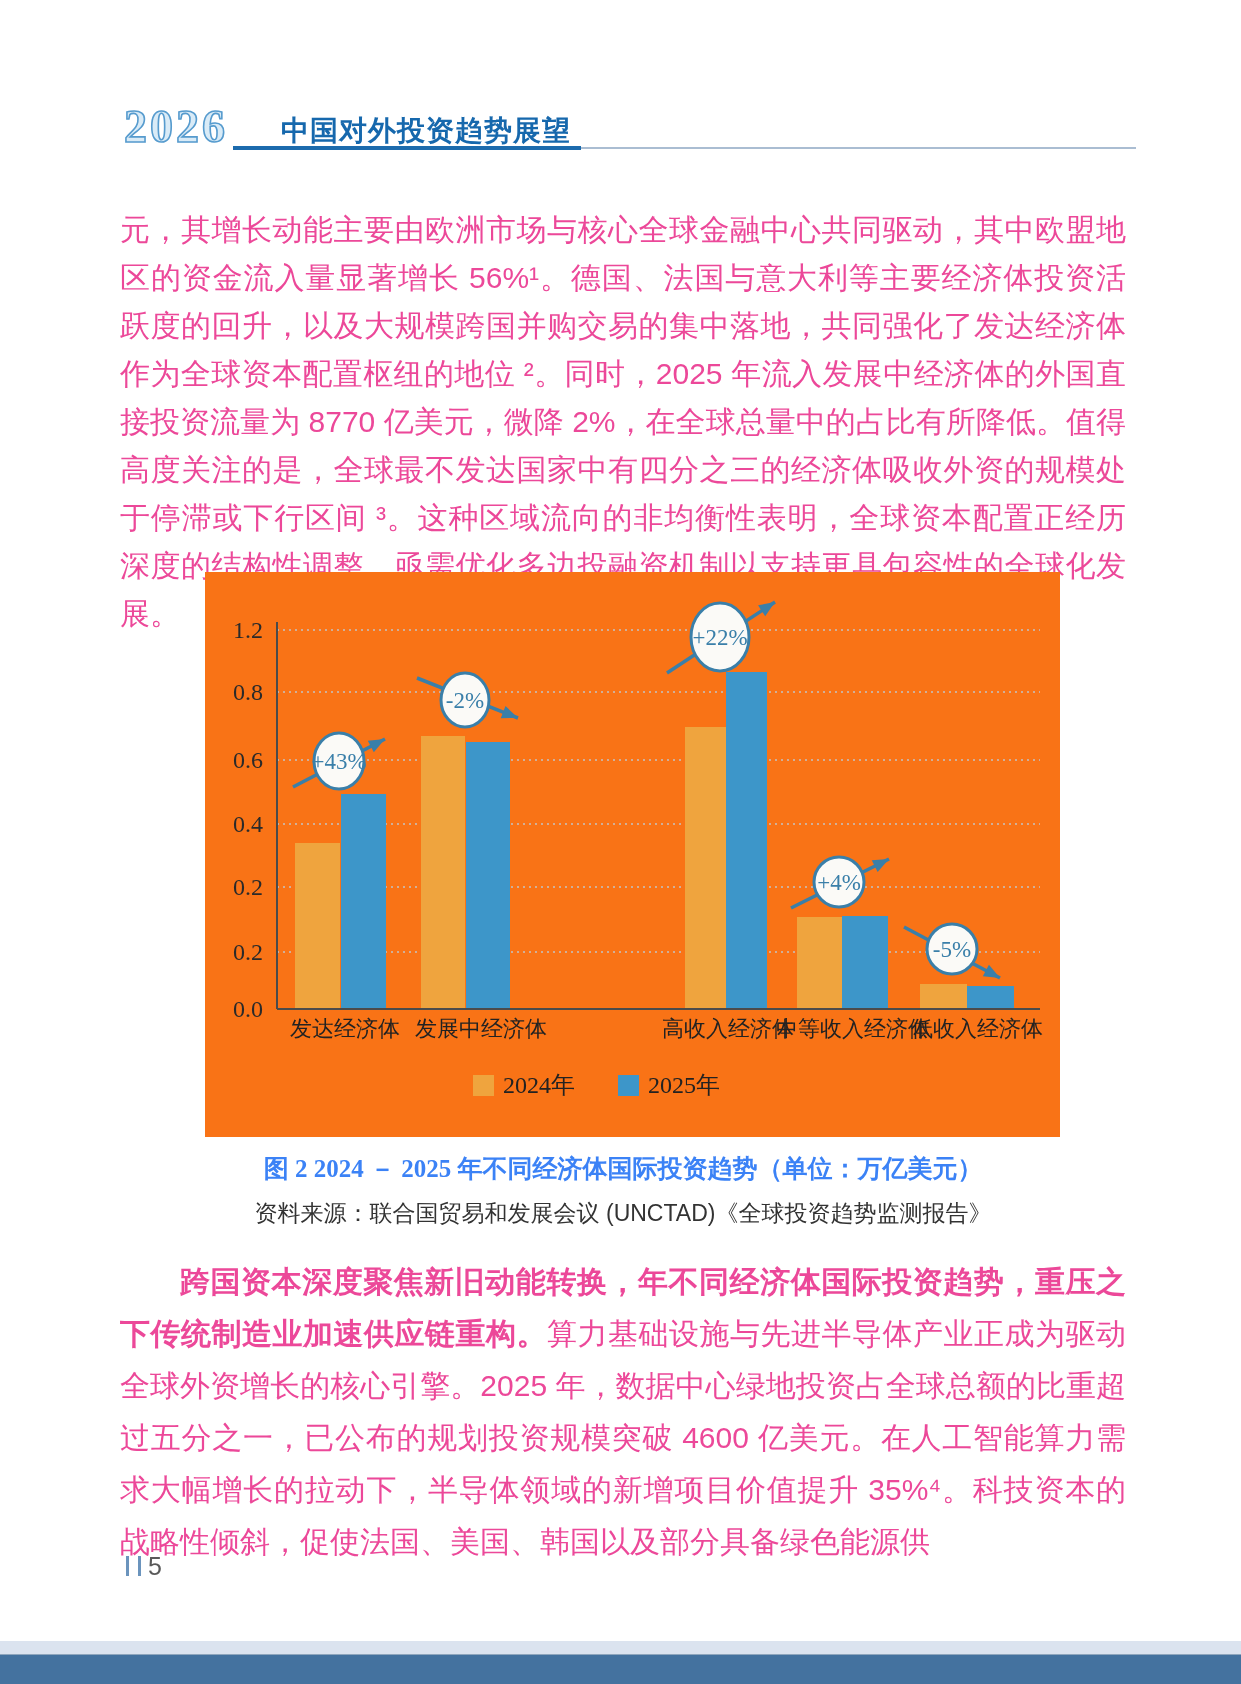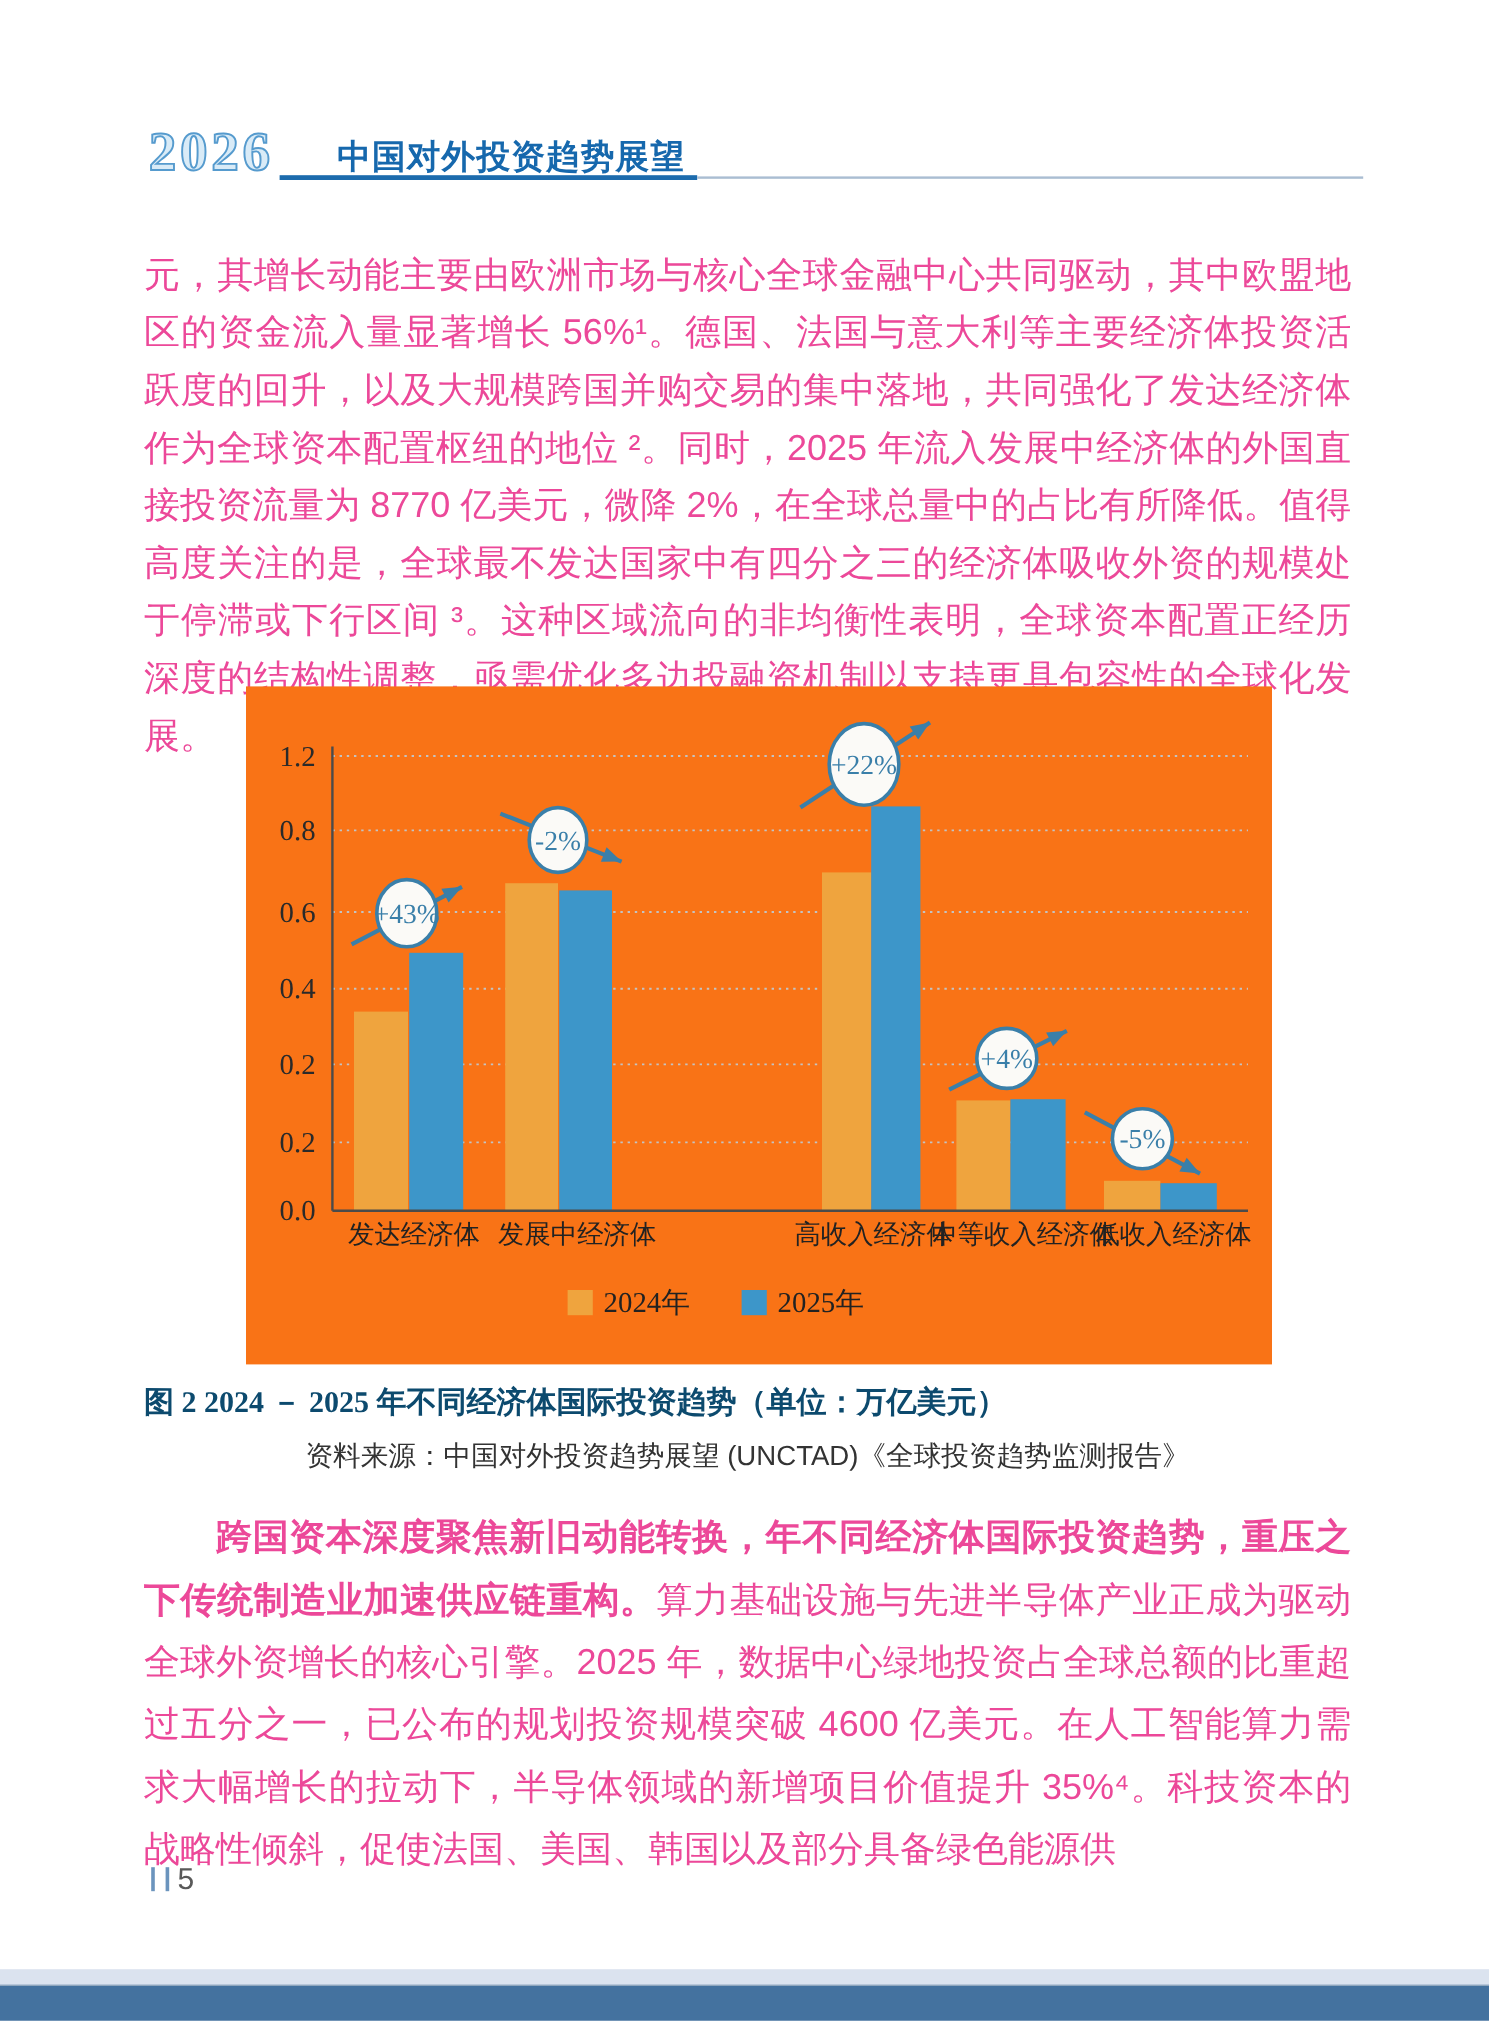--- a/index.html
+++ b/index.html
@@ -26,23 +26,23 @@
   }
   .para1{top:206px;}
   .para2{top:1256px;line-height:52px;text-indent:2em;}
   .para2 .bold{font-weight:bold;}
   
   .chart-panel{
     position:absolute;left:205px;top:572px;width:855px;height:565px;
     background:#f97316;
   }
   .fig-caption{
-    position:absolute;left:120px;top:1152px;width:1006px;text-align:left;
+    position:absolute;left:120px;top:1152px;width:1006px;text-align:center;
     font-family:"Liberation Serif",serif;
-    font-size:25px;font-weight:bold;color:#0c4a6e;
+    font-size:25px;font-weight:bold;color:#3b82f6;
   }
   .fig-source{
     position:absolute;left:120px;top:1198px;width:1006px;text-align:center;
     font-size:23px;color:#333333;
   }
   
   .pagenum-marker{position:absolute;left:126px;top:1556px;width:9px;height:20px;
     border-left:3px solid #6b94bd;border-right:3px solid #6b94bd;}
   .pagenum{position:absolute;left:148px;top:1552px;font-size:25px;color:#595959;}
   .band-light{position:absolute;left:0;top:1641px;width:1241px;height:13px;background:#dbe3ef;}
@@ -113,20 +113,20 @@
       <ellipse cx="634" cy="310" rx="25" ry="25" fill="#fbfaf7" stroke="#3a7fa9" stroke-width="3"></ellipse>
       <text x="634" y="318" text-anchor="middle" font-family="&quot;Liberation Serif&quot;, serif" font-size="23" fill="#3a7fa9">+4%</text>
       <line x1="699" y1="355" x2="795" y2="406" stroke="#3a7fa9" stroke-width="3.5"></line>
       <polygon points="795,406 777.8206395199301,404.2337685610852 783.9196574574329,392.75326420813883" fill="#3a7fa9"></polygon>
       <ellipse cx="747" cy="377" rx="25" ry="25" fill="#fbfaf7" stroke="#3a7fa9" stroke-width="3"></ellipse>
       <text x="747" y="385" text-anchor="middle" font-family="&quot;Liberation Serif&quot;, serif" font-size="23" fill="#3a7fa9">-5%</text>
     </svg>
 </div>
 
 <div class="fig-caption">图 2  2024 － 2025 年不同经济体国际投资趋势（单位：万亿美元）</div>
-<div class="fig-source">资料来源：中国对外投资趋势展望 (UNCTAD)《全球投资趋势监测报告》</div>
+<div class="fig-source">资料来源：联合国贸易和发展会议 (UNCTAD)《全球投资趋势监测报告》</div>
 
 <div class="para para2"><span class="bold">跨国资本深度聚焦新旧动能转换，年不同经济体国际投资趋势，重压之下传统制造业加速供应链重构。</span><span>算力基础设施与先进半导体产业正成为驱动全球外资增长的核心引擎。2025 年，数据中心绿地投资占全球总额的比重超过五分之一，已公布的规划投资规模突破 4600 亿美元。在人工智能算力需求大幅增长的拉动下，半导体领域的新增项目价值提升 35%⁴。科技资本的战略性倾斜，促使法国、美国、韩国以及部分具备绿色能源供</span></div>
 
 <div class="pagenum-marker"></div>
 <div class="pagenum">5</div>
 <div class="band-light"></div>
 <div class="band-dark"></div>
 
 </body></html>

